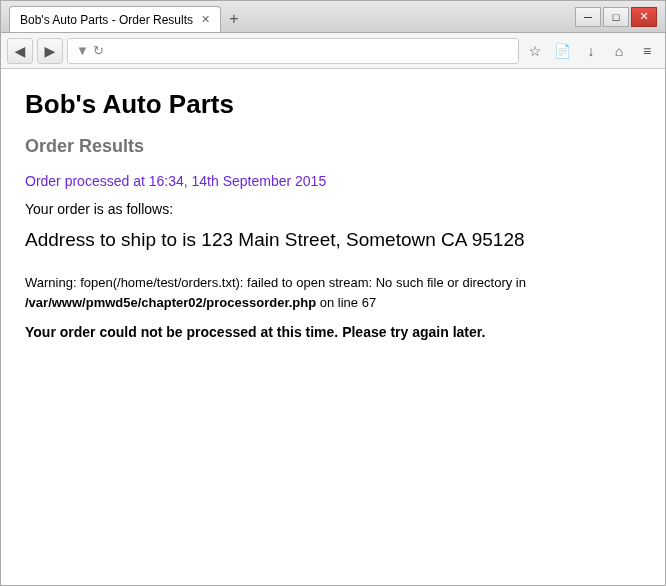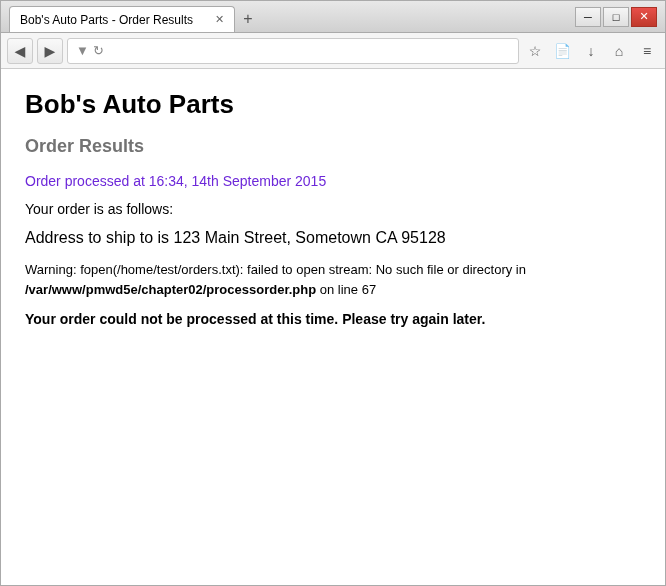--- a/index.html
+++ b/index.html
@@ -4,21 +4,21 @@
   <style>
     * { margin: 0; padding: 0; box-sizing: border-box; }
     body { font-family: Arial, sans-serif; font-size: 14px; background: #f0f0f0; width: 666px; height: 586px; overflow: hidden; }
 
     
     .window { width: 666px; height: 586px; background: #f0f0f0; border: 1px solid #aaa; display: flex; flex-direction: column; }
 
     
     .title-bar { background: linear-gradient(to bottom, #e8e8e8, #d0d0d0); height: 32px; display: flex; align-items: center; padding: 0 8px; border-bottom: 1px solid #aaa; user-select: none; }
     .tab-area { display: flex; align-items: flex-end; flex: 1; height: 100%; }
-    .tab { background: white; border: 1px solid #aaa; border-bottom: none; border-radius: 4px 4px 0 0; padding: 12px 10px; font-size: 12px; display: flex; align-items: center; gap: 22px; height: 26px; }
+    .tab { background: white; border: 1px solid #aaa; border-bottom: none; border-radius: 4px 4px 0 0; padding: 12px 10px; font-size: 12px; display: flex; align-items: center; gap: 8px; height: 26px; }
     .tab-close { color: #666; font-size: 11px; cursor: pointer; }
     .tab-new { background: none; border: none; padding: 4px 8px; font-size: 16px; color: #555; cursor: pointer; height: 26px; display: flex; align-items: center; }
     .window-controls { display: flex; gap: 2px; }
     .win-btn { width: 26px; height: 20px; border: 1px solid #aaa; background: linear-gradient(to bottom, #f5f5f5, #e0e0e0); font-size: 11px; display: flex; align-items: center; justify-content: center; cursor: pointer; }
     .win-btn.close { background: linear-gradient(to bottom, #e8504a, #c0392b); color: white; border-color: #a93226; }
 
     
     .nav-bar { background: #f5f5f5; height: 36px; display: flex; align-items: center; padding: 0 6px; gap: 4px; border-bottom: 1px solid #ccc; }
     .nav-btn { width: 26px; height: 26px; border: 1px solid #ccc; border-radius: 3px; background: linear-gradient(to bottom, #f9f9f9, #e8e8e8); display: flex; align-items: center; justify-content: center; cursor: pointer; font-size: 14px; color: #555; }
     .nav-btn:disabled { opacity: 0.4; cursor: default; }
@@ -34,21 +34,21 @@
     .site-title { font-size: 26px; font-weight: bold; color: #000; margin-bottom: 16px; }
     .order-title { font-size: 18px; font-weight: bold; color: #737373; margin-bottom: 16px; }
 
     .order-time { color: #6d28d9; margin-bottom: 12px; font-size: 14px; }
     .order-intro { color: #000; margin-bottom: 12px; font-size: 14px; }
 
     .order-details { color: #000; font-size: 14px; line-height: 1.6; margin-bottom: 12px; }
     .order-line { display: block; }
     .order-line.red { color: #cc0000; }
 
-    .address-line { color: #000; font-size: 16px; margin-bottom: 13px; }
+    .address-line { color: #000; font-size: 19px; margin-bottom: 22px; }
 
     .warning-block { font-size: 13px; color: #000; margin-bottom: 12px; line-height: 1.5; }
     .warning-block .warn-label { font-weight: normal; }
     .warning-block .warn-path { font-weight: bold; font-style: normal; }
     .warning-block .warn-line { font-weight: normal; }
 
     .error-message { font-size: 14px; font-weight: bold; color: #000; }
   </style>
 </head>
 <body>

